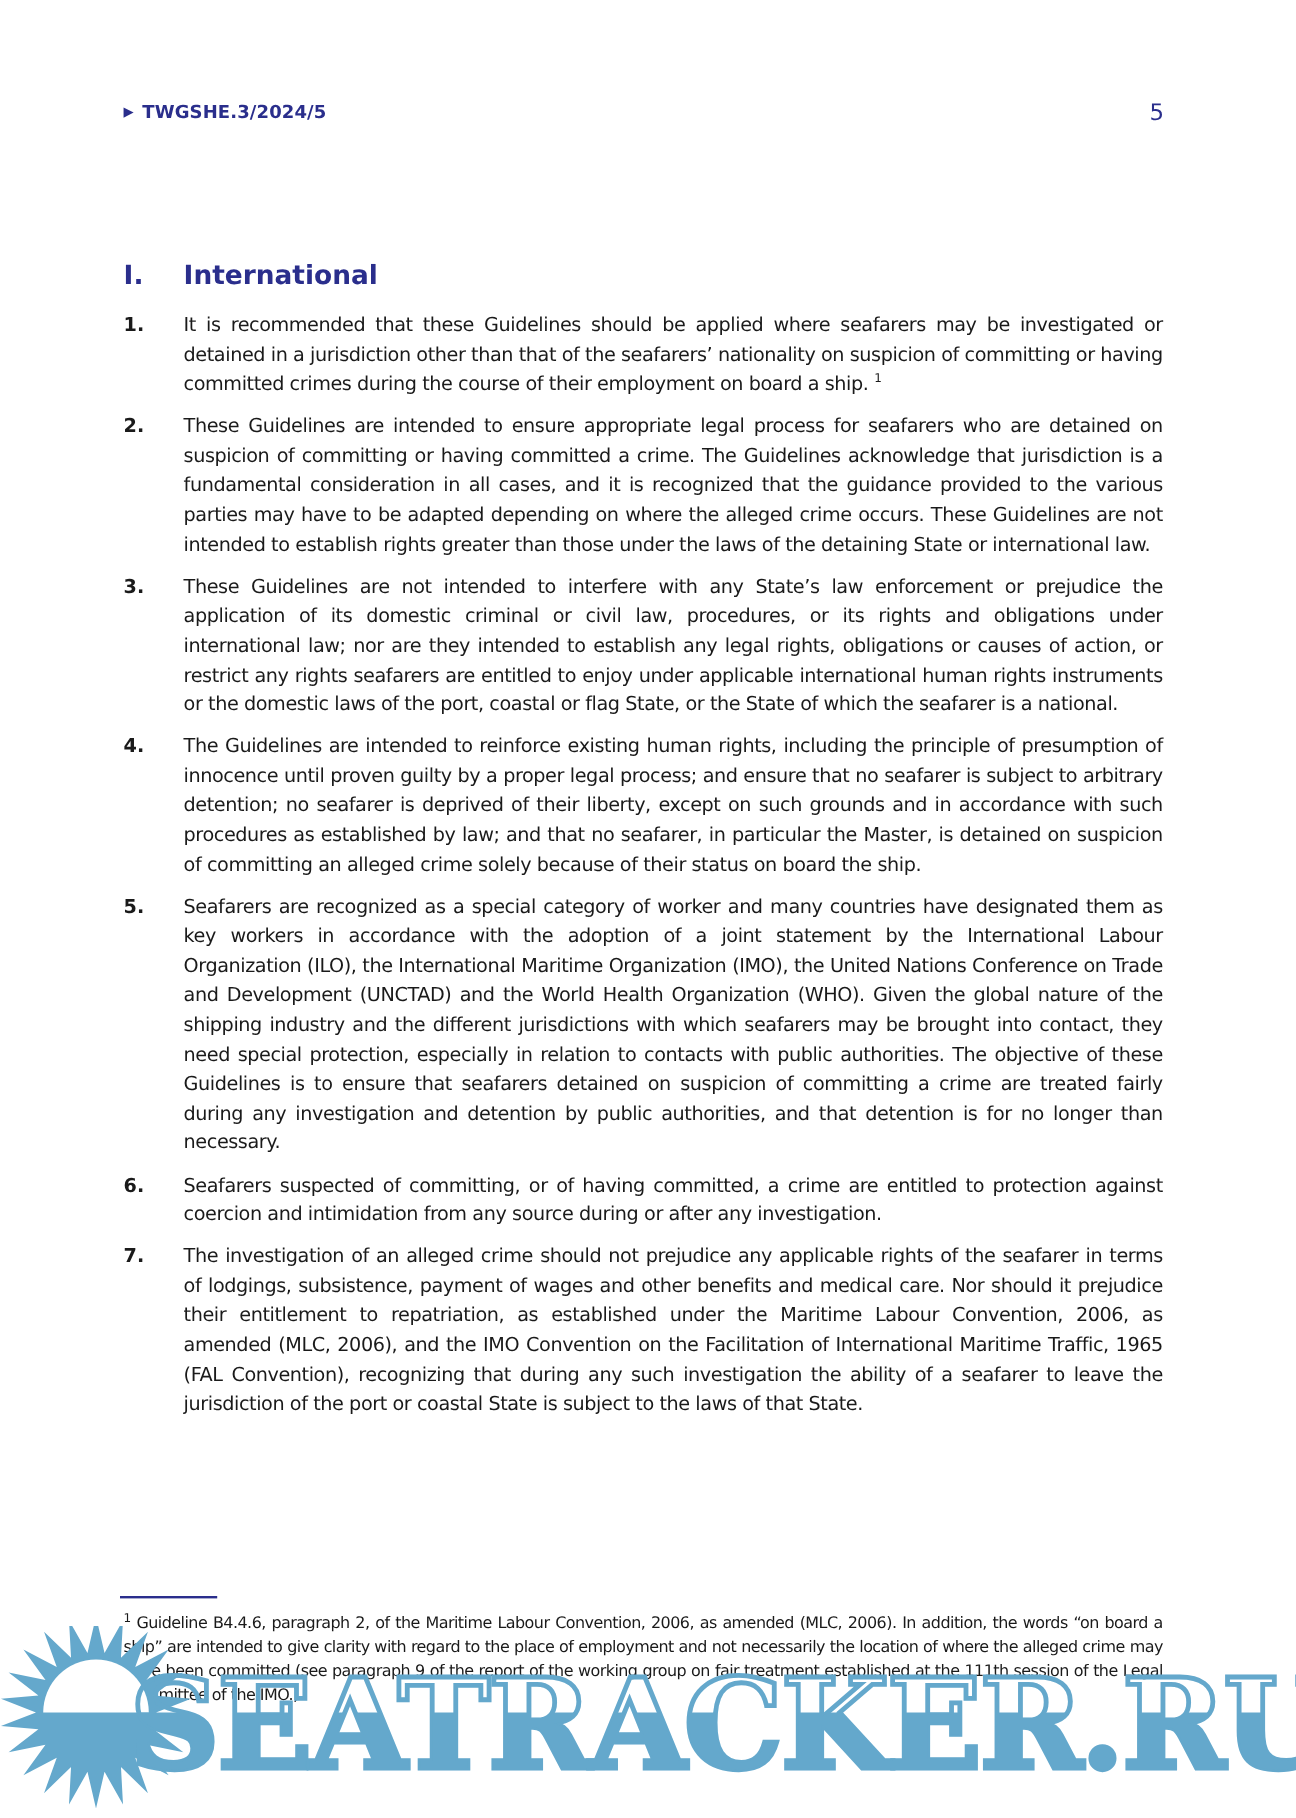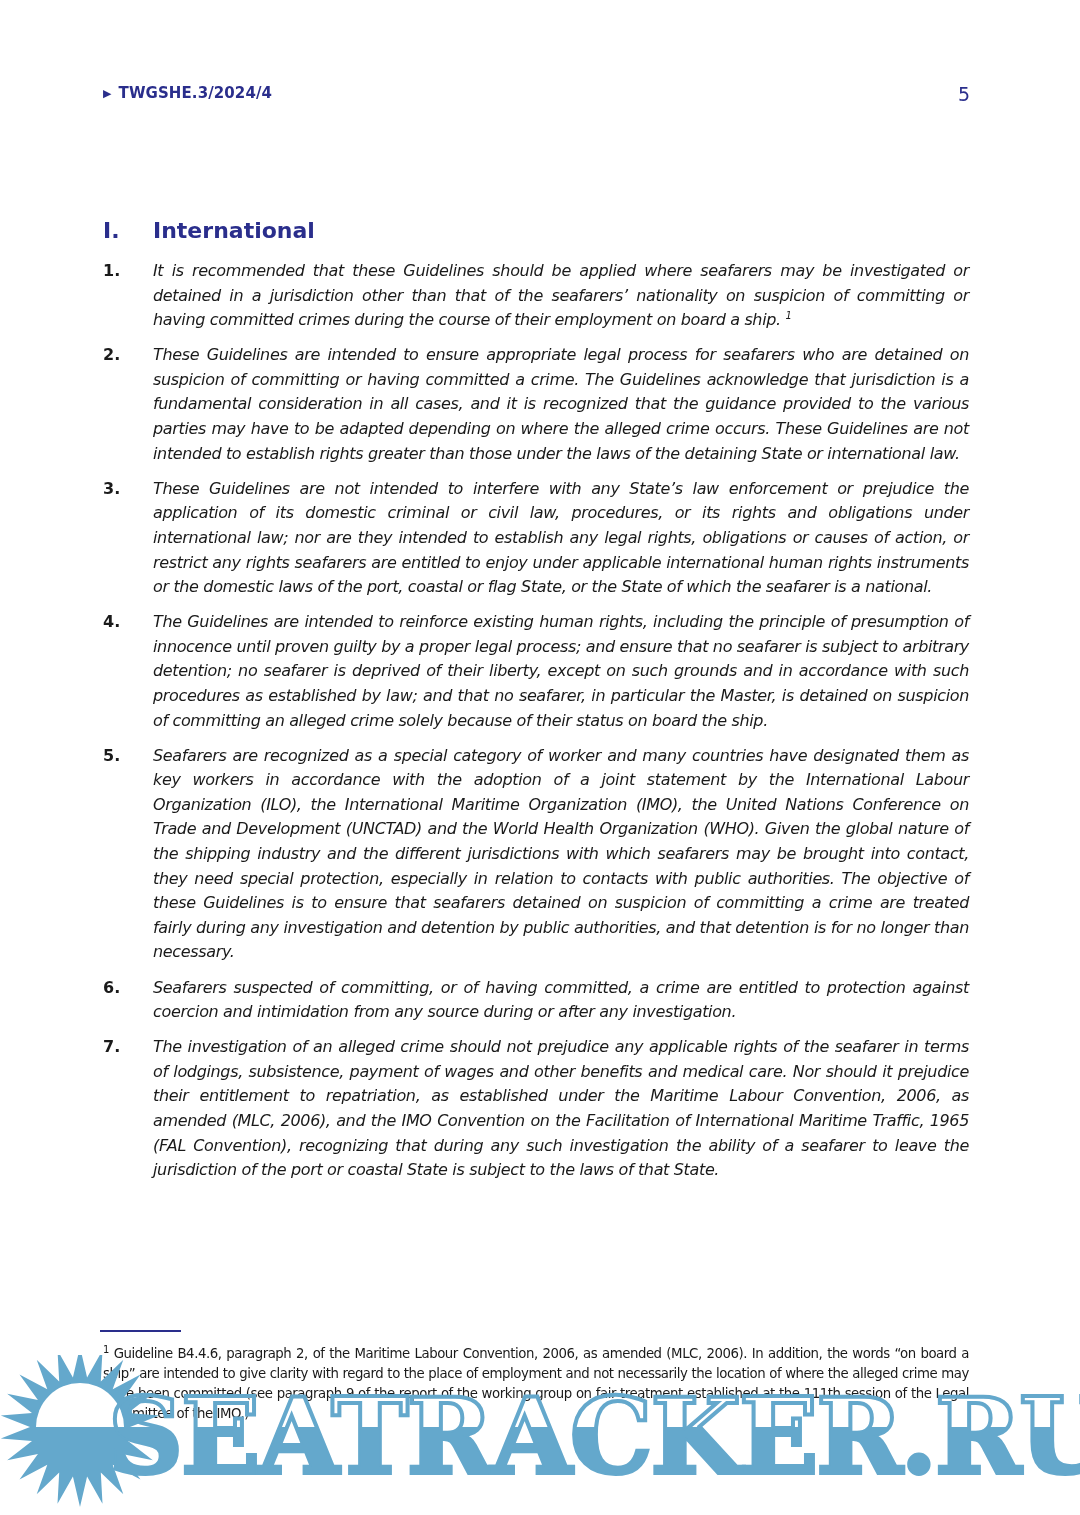--- a/index.html
+++ b/index.html
@@ -17,36 +17,36 @@
   }
   .section-heading {
     position: absolute; left: 103px; top: 218px; color: #2a2e8c; font-weight: bold; font-size: 22px;
     display: flex;
   }
   .section-heading .num { width: 50px; }
   .paras { position: absolute; left: 103px; top: 259px; width: 866px; }
   .para { display: flex; margin-bottom: 10.5px; }
   .para .pnum { width: 50px; flex: none; font-weight: bold; font-size: 16px; line-height: 24.6px; }
   .para .ptext {
-    flex: 1; font-size: 16px; line-height: 24.6px; text-align: justify; letter-spacing: -0.35px; font-style: italic;
+    flex: 1; font-size: 16px; line-height: 24.6px; text-align: justify; letter-spacing: -0.35px;
   }
   sup { font-size: 10px; line-height: 0; }
   .fn-rule { position: absolute; left: 100px; top: 1330px; width: 81px; height: 2px; background: #2a2e8c; }
   .footnote {
     position: absolute; left: 103px; top: 1344px; width: 866px; font-size: 13.3px; line-height: 20px;
     text-align: justify; letter-spacing: -0.45px; z-index: 1;
   }
   .watermark { position: absolute; left: 0; top: 1355px; width: 1080px; height: 160px; z-index: 2; pointer-events: none; }
 </style>
 </head>
 <body>
 
 <div class="header-ref">
   <span class="tri">▶</span>
-  <span>TWGSHE.3/2024/4</span>
+  <span>TWGSHE.3/2024/5</span>
 </div>
 <div class="page-num">5</div>
 
 <div class="section-heading">
   <span class="num">I.</span>
   <span>International</span>
 </div>
 
 <div class="paras">
   <div class="para">

